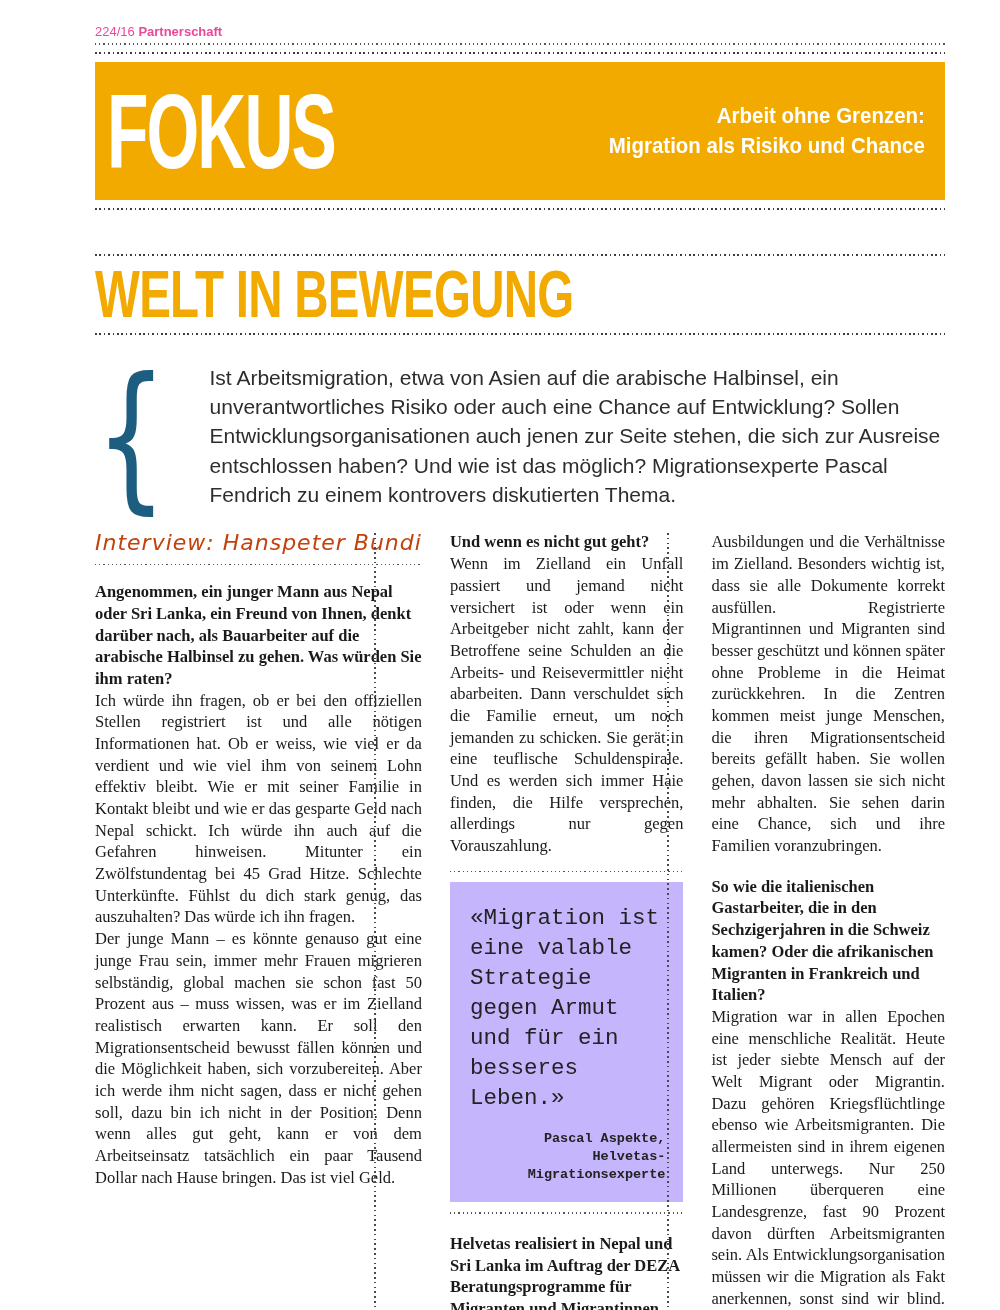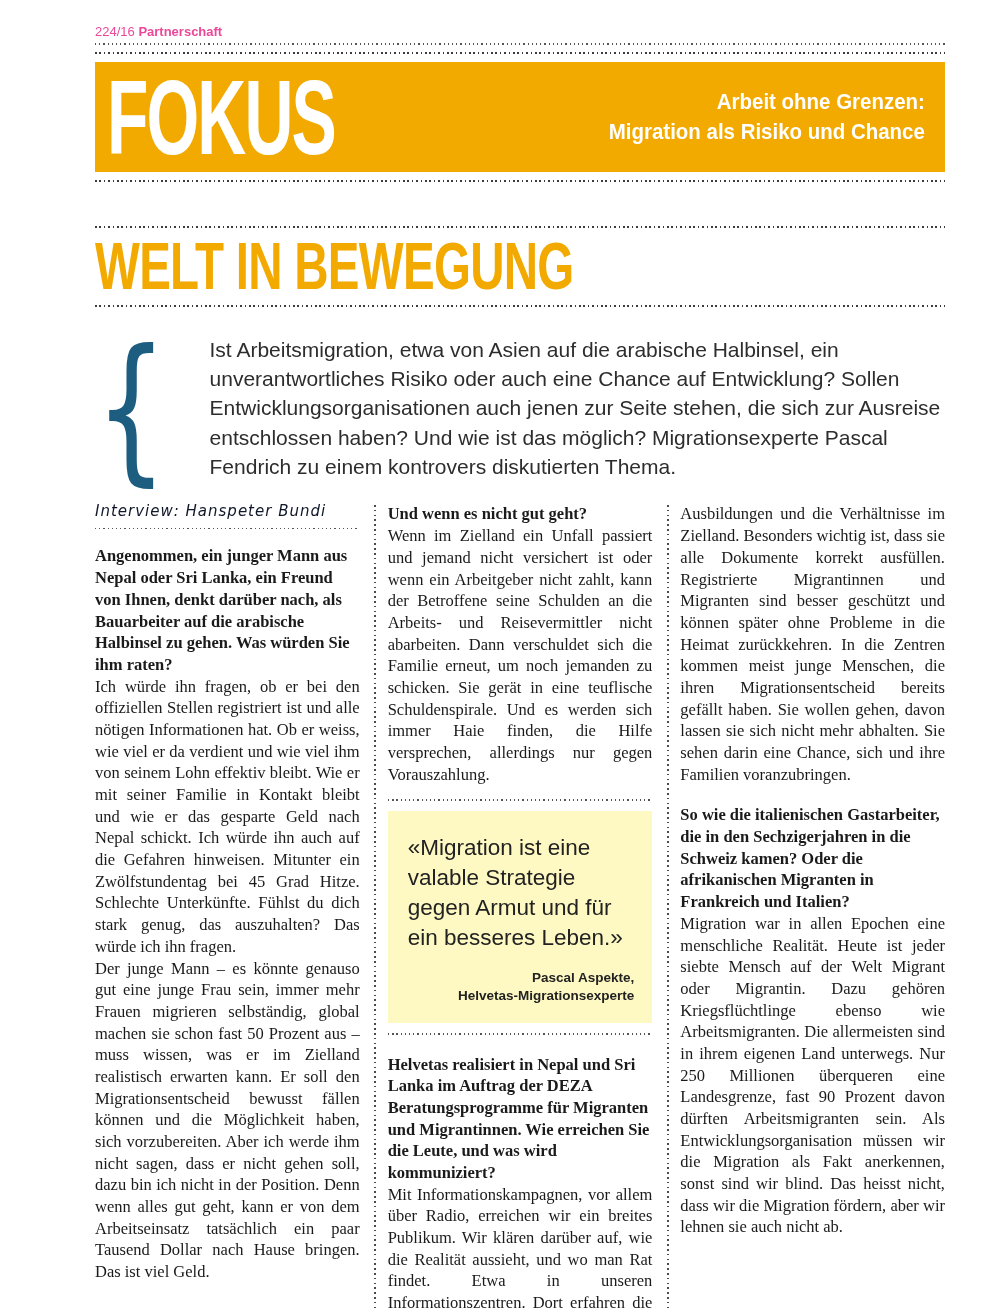--- a/index.html
+++ b/index.html
@@ -28,21 +28,21 @@
   .masthead {
     font-family: "Liberation Sans", sans-serif;
     font-size: 13px; color: #ec4899; margin-bottom: 4px;
   }
   .masthead .bold { font-weight: bold; }
   .masthead-rules .dh + .dh { margin-top: 7px; }
 
   
   .banner {
     margin-top: 8px;
-    height: 110px;
+    height: 138px;
     background: #F2A900;
     display: flex; align-items: center; justify-content: space-between;
     padding: 0 20px 0 12px;
   }
   .fokus-title {
     font-family: "Liberation Sans", sans-serif;
     font-weight: bold; color: #fff;
     font-size: 106px; line-height: 100px;
     letter-spacing: -3px;
     transform: scaleX(0.64); transform-origin: left center;
@@ -103,43 +103,43 @@
   .vsep {
     position: absolute; top: 2px; bottom: 4px; width: 2px;
     background: repeating-linear-gradient(180deg, #4a4a4a 0 1.6px, transparent 1.6px 4.8px);
   }
   .vsep.v1 { left: 279px; }
   .vsep.v2 { left: 572px; }
 
   .byline {
     font-family: "DejaVu Sans", sans-serif;
     font-style: italic;
-    font-size: 15px; line-height: 1.1;
+    font-size: 22px; line-height: 1.1;
     letter-spacing: 1px;
-    color: #0f172a;
+    color: #c2410c;
     margin-bottom: 8px;
     white-space: nowrap;
   }
   .byline-rule { margin-bottom: 16px; }
 
   .col p {
     font-size: 16.5px; line-height: 1.315;
     text-align: justify;
     hyphens: auto;
   }
   .col p.q { font-weight: bold; margin-top: 19px; text-align: left; }
   .col p.q.first { margin-top: 0; }
 
   
   .quote-rule-top { margin: 14px 0 10px 0; }
   .quote-rule-bottom { margin: 10px 0 0 0; }
   .quote-box {
-    background: #fef9c3;
+    background: #c4b5fd;
     padding: 22px 18px 18px 20px;
-    font-family: Liberation Sans, sans-serif;
+    font-family: Liberation Mono, monospace;
   }
   .quote-text {
     font-size: 22.5px; line-height: 1.33;
     color: #222;
     text-align: left; hyphens: none;
   }
   .quote-attr {
     margin-top: 16px;
     text-align: right;
     font-weight: bold;

